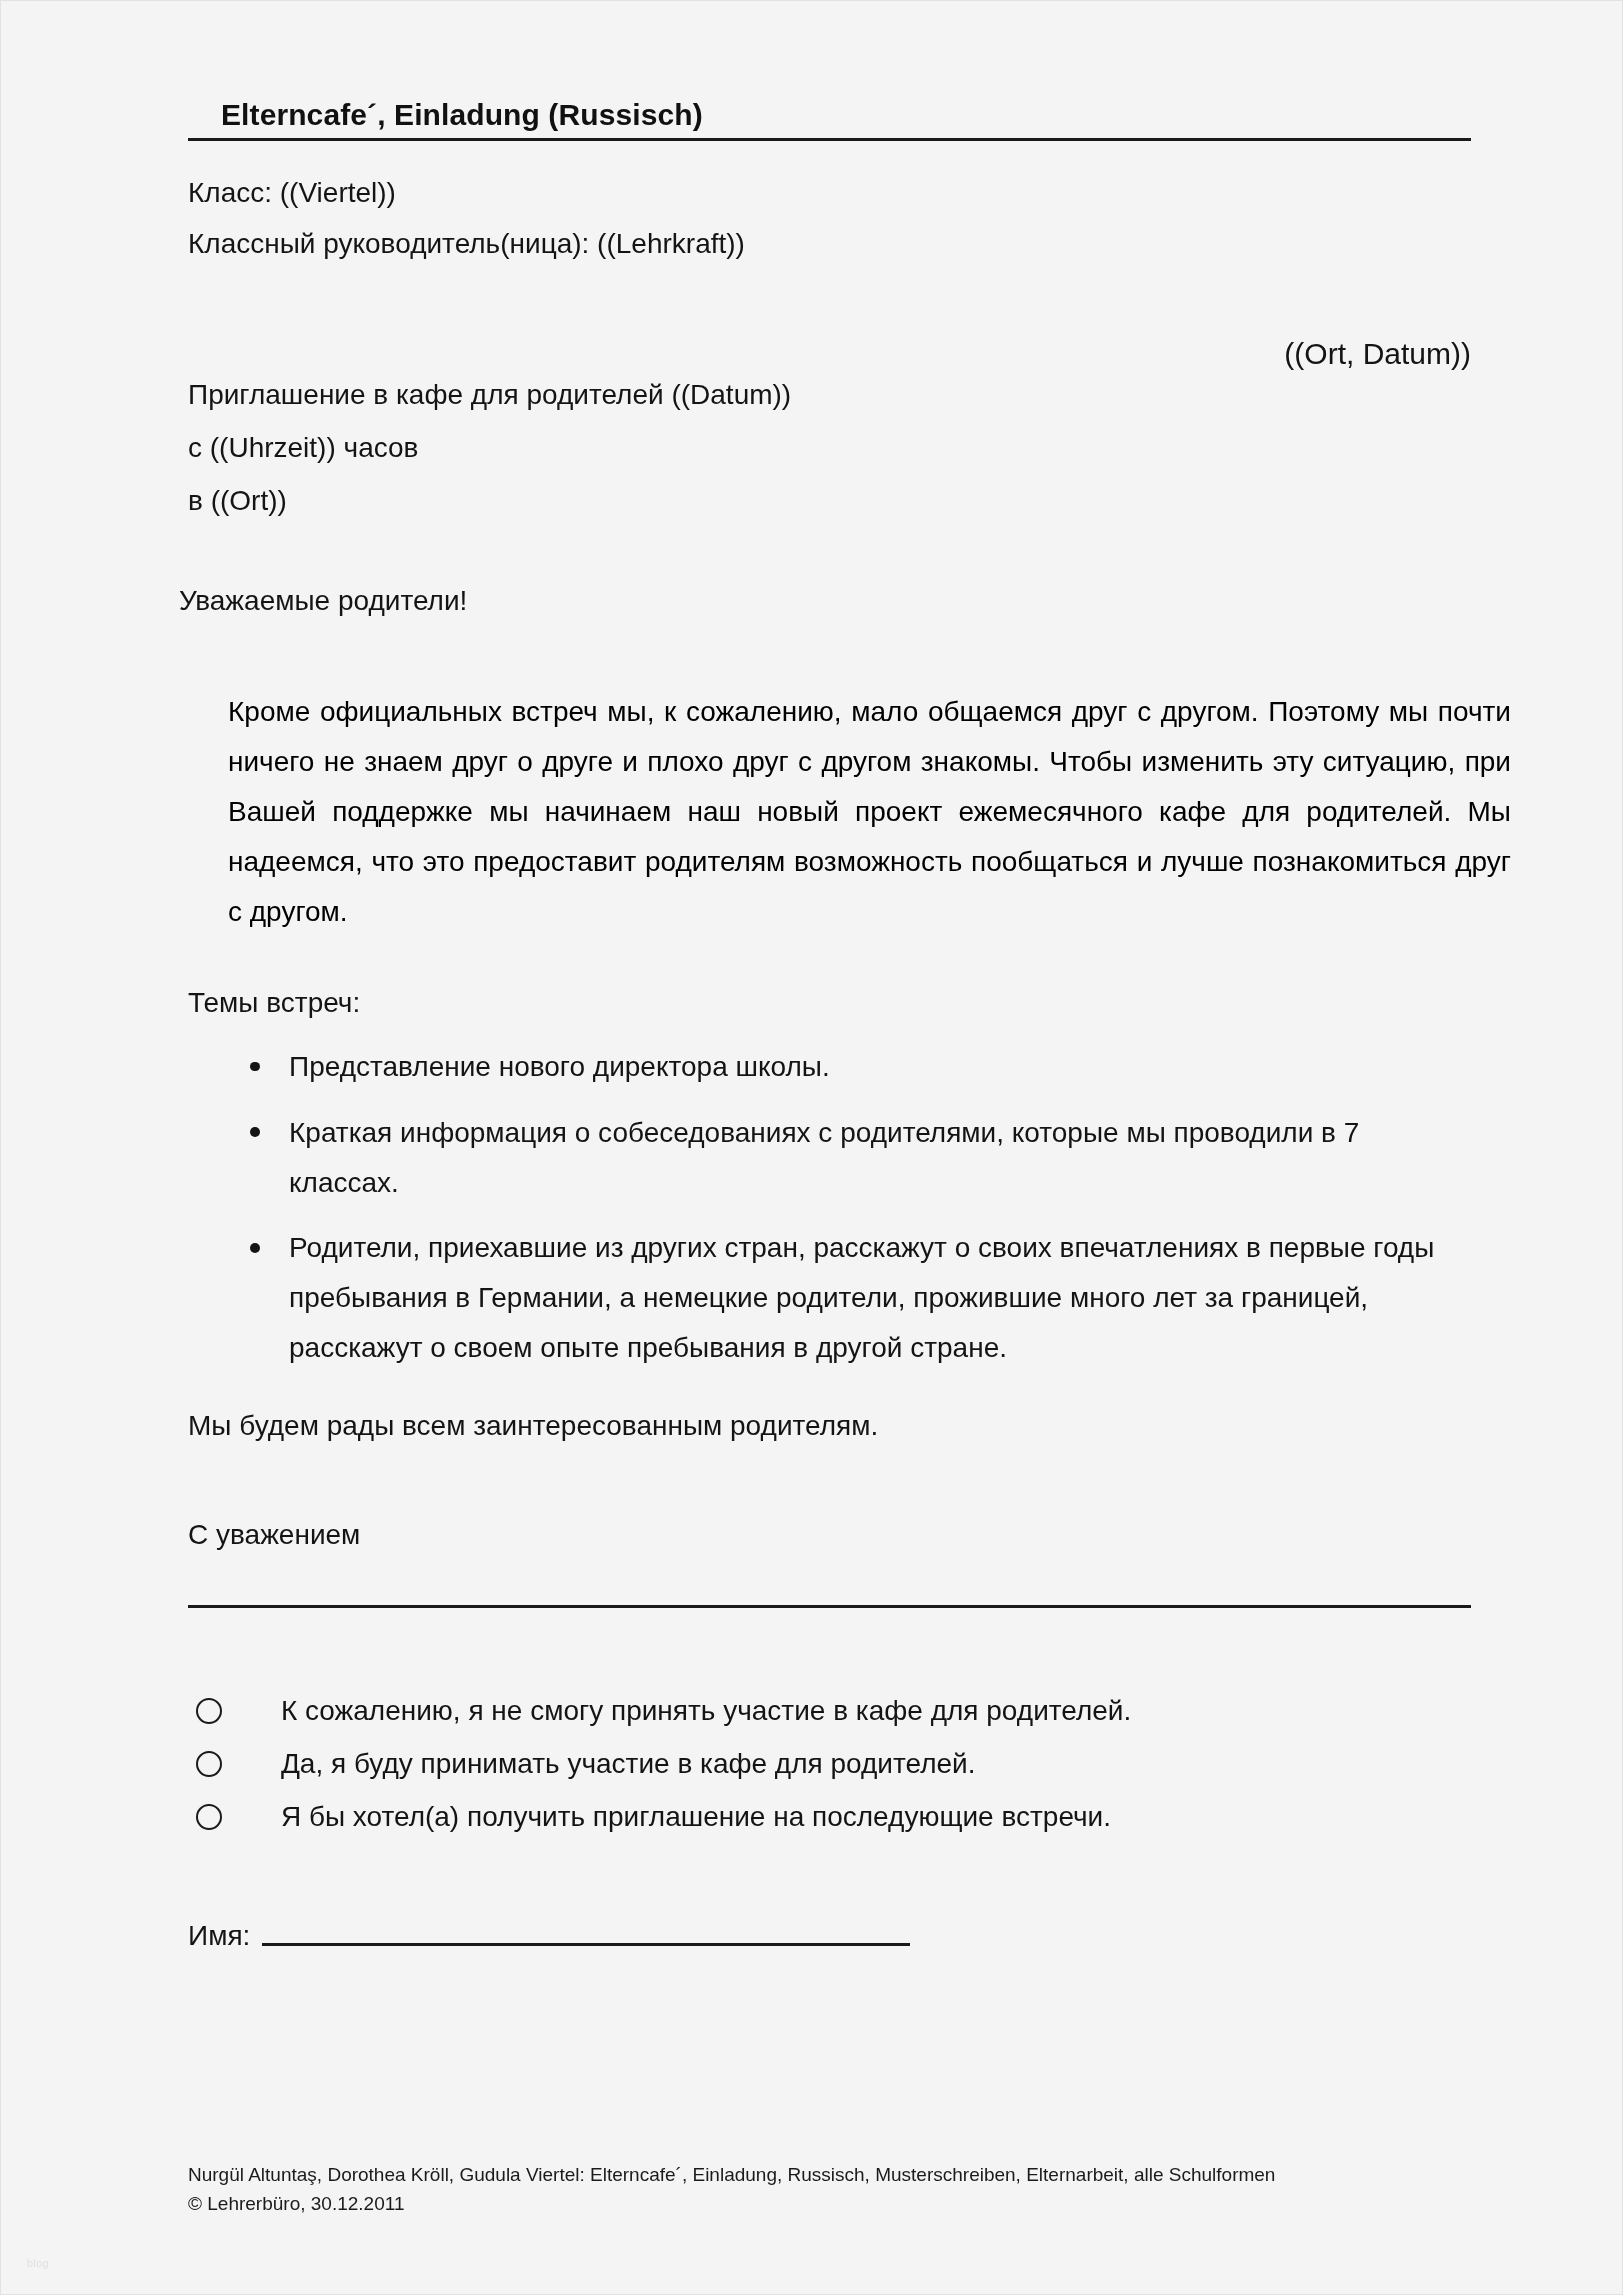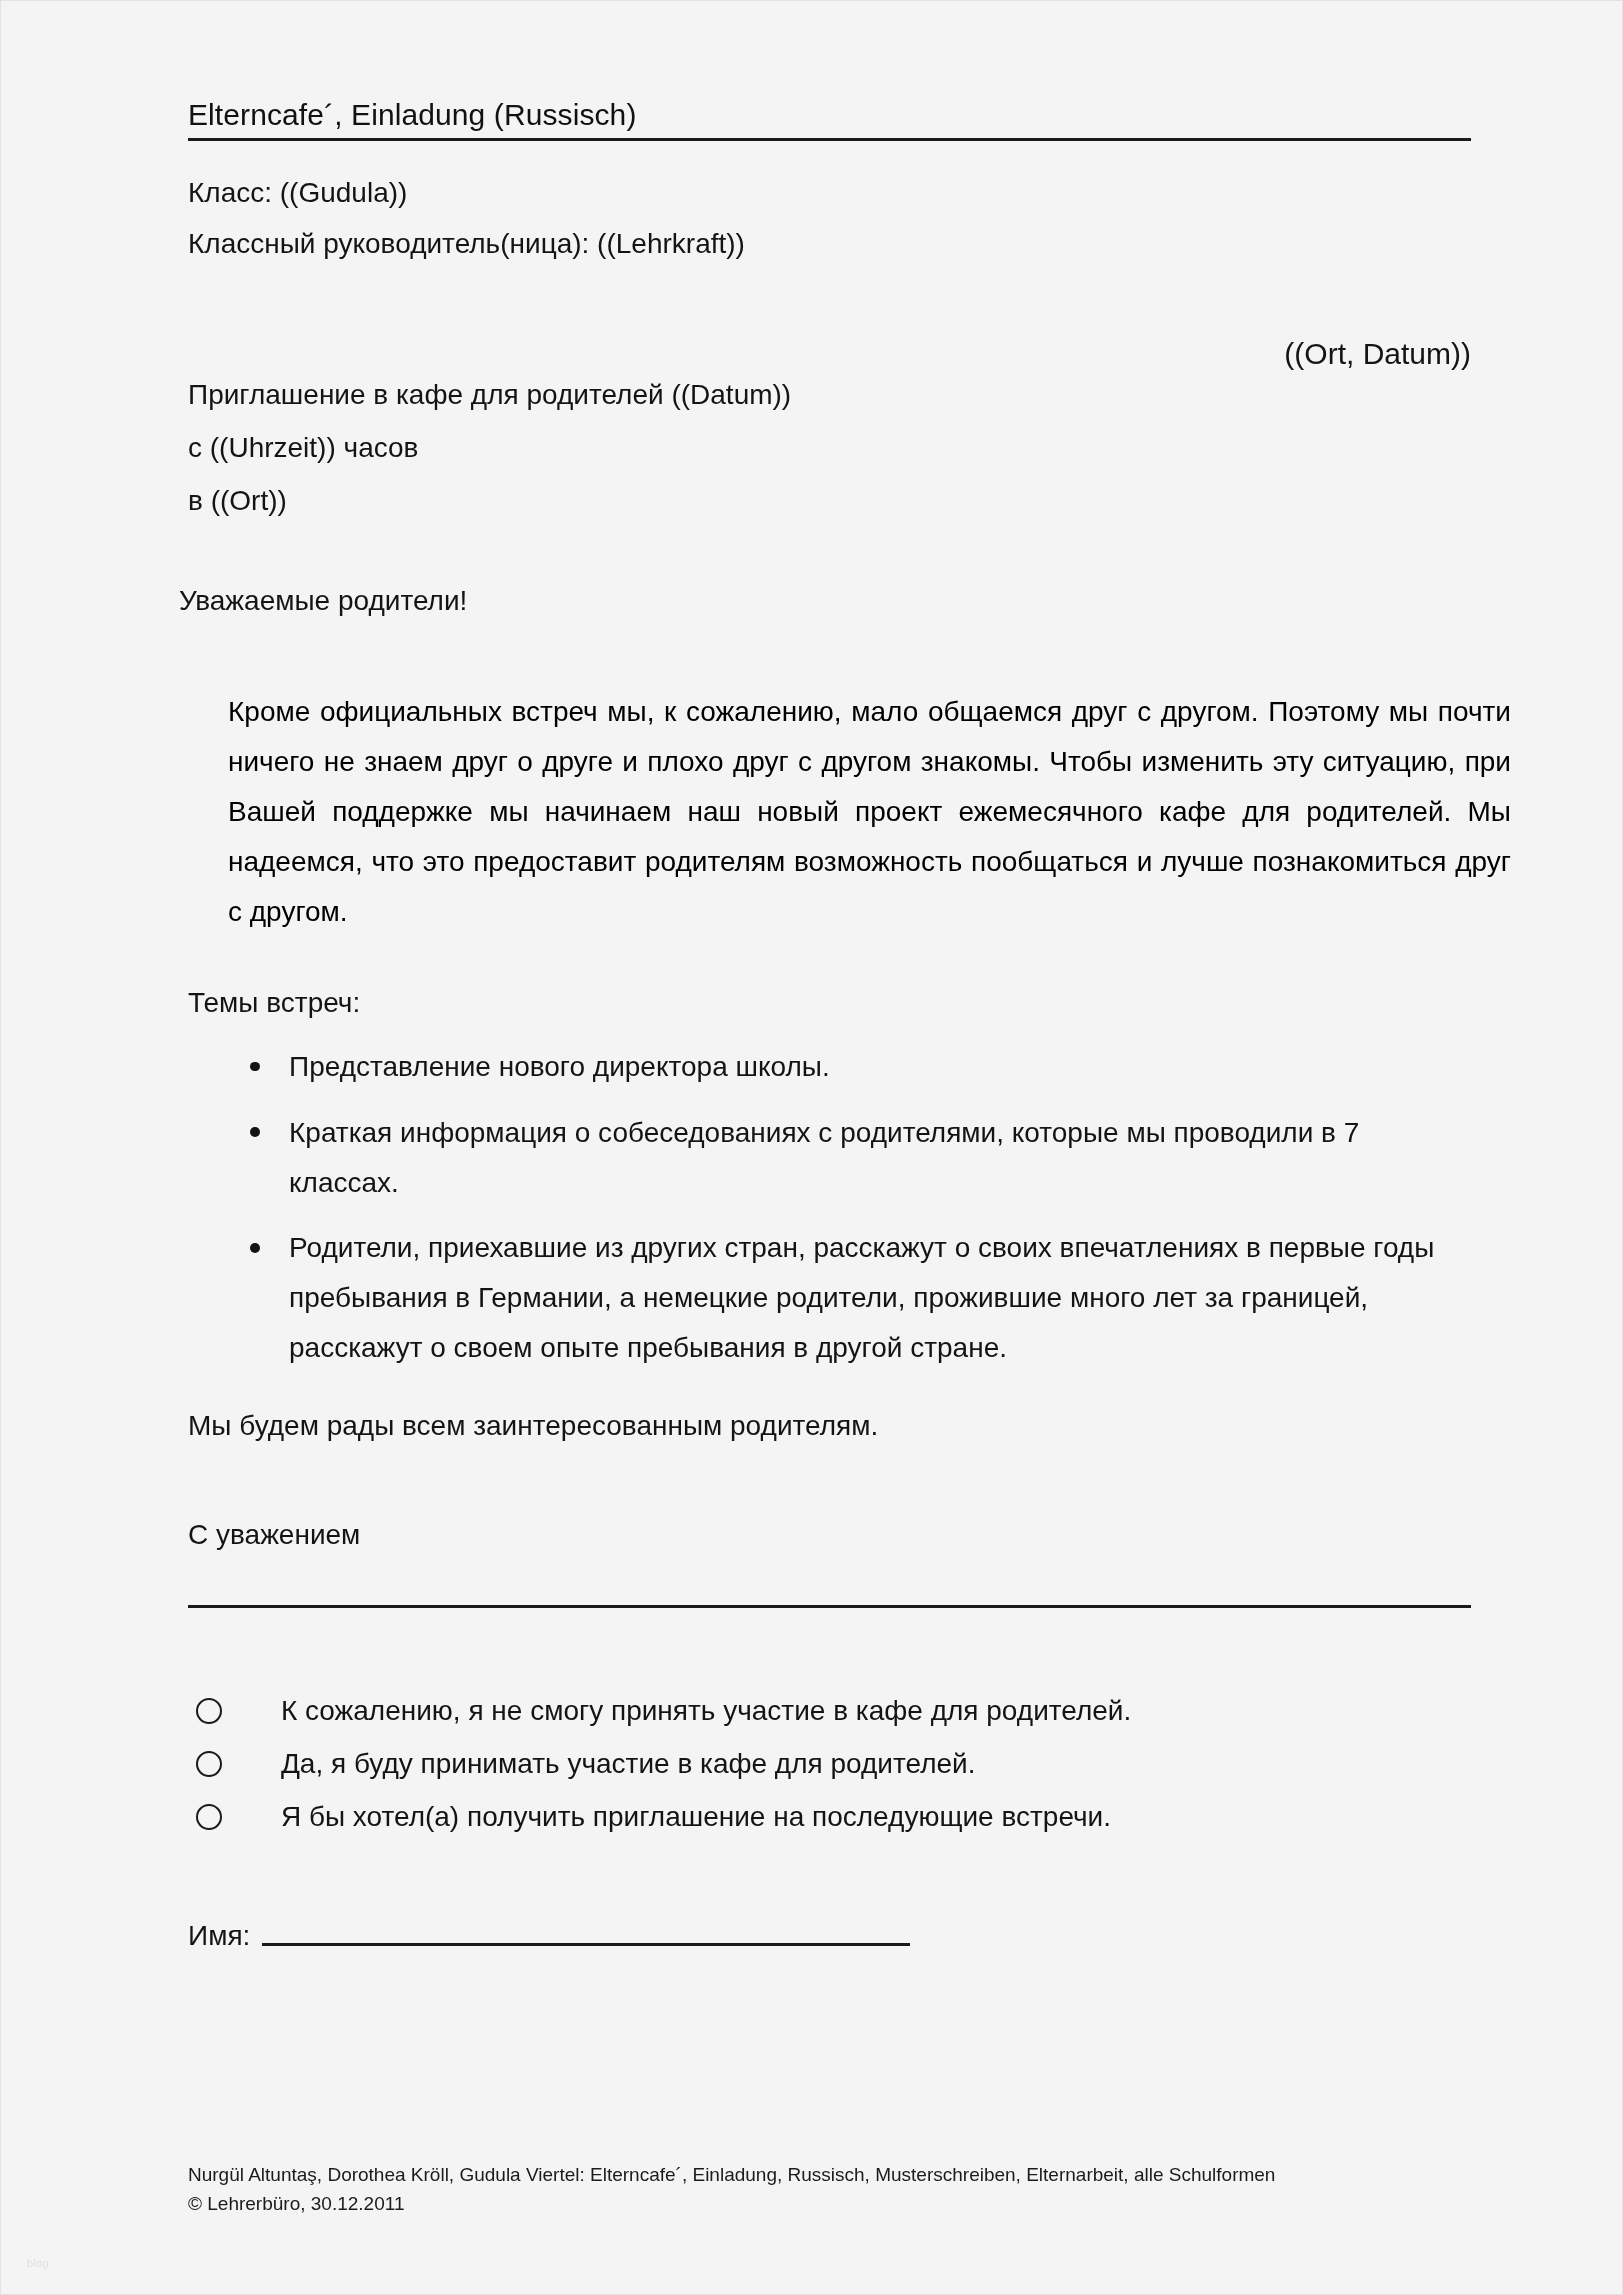--- a/index.html
+++ b/index.html
@@ -35,25 +35,26 @@
 
   
   .title-block {
     position: absolute;
     left: 187px;
     top: 97px;
     width: 1283px;
   }
   .doc-title {
     font-size: 30px;
-    font-weight: normal;
+    font-weight: bold;
     line-height: 1.12;
     color: #111111;
     letter-spacing: 0.1px;
     white-space: nowrap;
+    margin-left: 33px;
   }
   .title-rule {
     margin-top: 6.5px;
     width: 1283px;
     height: 3.3px;
     background: #1a1a1a;
   }
 
   
   .line {
@@ -218,21 +219,21 @@
 <body>
 
 <div class="page">
   <div class="sheet">
 
     <div class="title-block">
       <div class="doc-title">Elterncafe´, Einladung (Russisch)</div>
       <div class="title-rule"></div>
     </div>
 
-    <div class="line klasse-line">Класс: ((Gudula))</div>
+    <div class="line klasse-line">Класс: ((Viertel))</div>
     <div class="line lehrer-line">Классный руководитель(ница): ((Lehrkraft))</div>
 
     <div class="ort-datum">((Ort, Datum))</div>
 
     <div class="line invite-1">Приглашение в кафе для родителей  ((Datum))</div>
     <div class="line invite-2">с ((Uhrzeit)) часов</div>
     <div class="line invite-3">в ((Ort))</div>
 
     <div class="line salutation">Уважаемые родители!</div>
 

